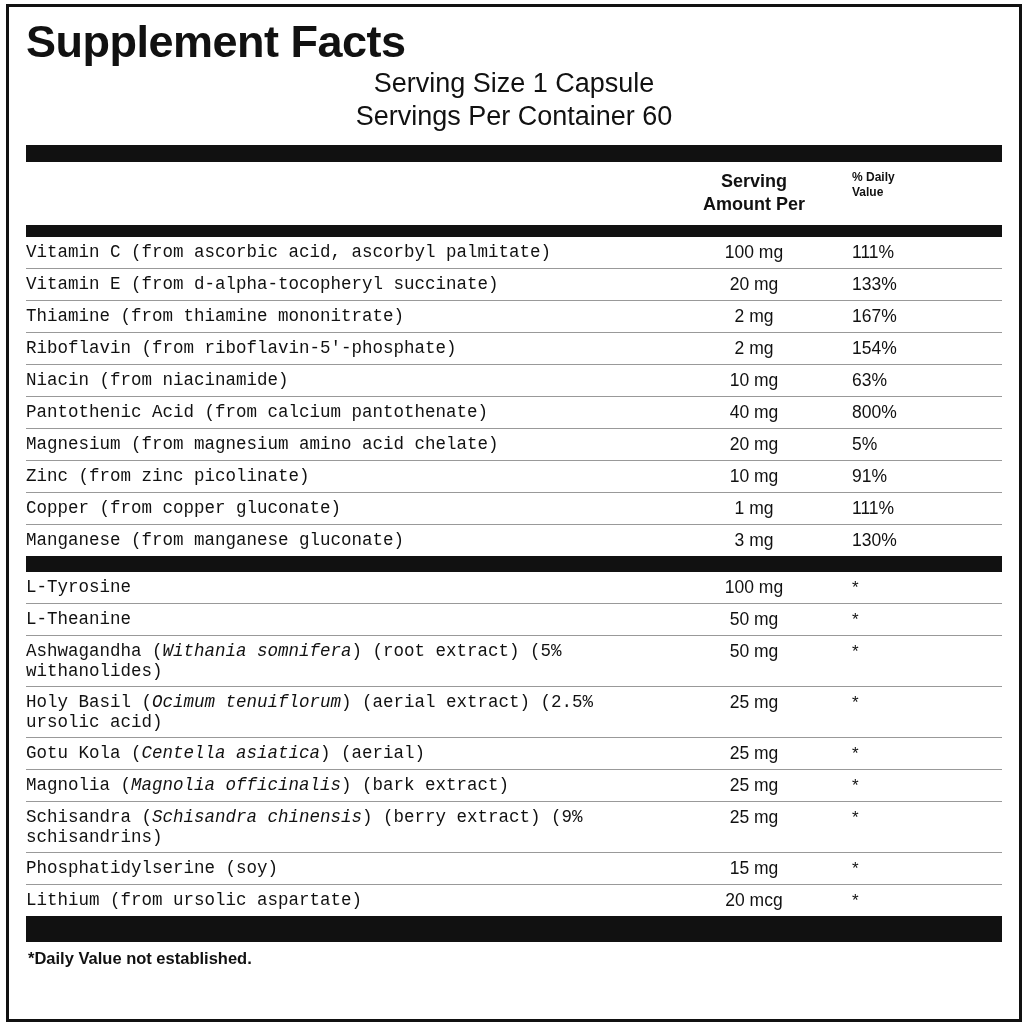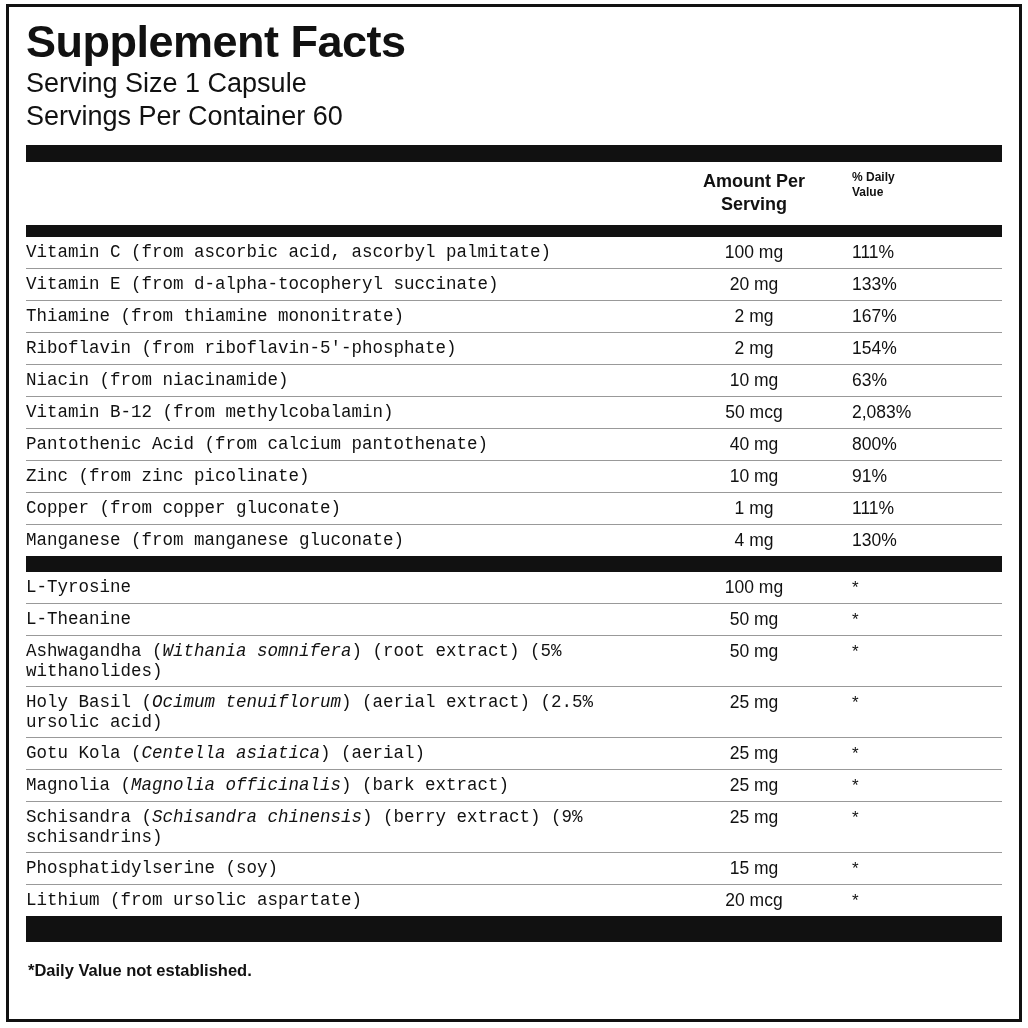--- a/index.html
+++ b/index.html
@@ -36,20 +36,21 @@
     font-size: 45px;
     font-weight: bold;
     letter-spacing: -0.5px;
     line-height: 1.05;
     margin: 4px 0 2px 0;
   }
   .serving-line {
     font-size: 27px;
     line-height: 1.22;
     font-weight: normal;
+    text-align: center;
   }
   .rule-thick {
     height: 17px;
     background: #111111;
     margin-top: 12px;
   }
   .rule-med {
     height: 12px;
     background: #111111;
     margin-top: 4px;
@@ -101,43 +102,42 @@
   }
   .bottom-bar {
     height: 26px;
     background: #111111;
     margin-top: 0px;
   }
   .footnote {
     font-size: 16.5px;
     font-weight: bold;
     padding: 7px 0 0 2px;
-    margin-top: 12px;
   }
   i { font-style: italic; }
   .star { font-size: 17px; }
 </style>
 </head>
 <body>
 
 <div id="panel">
   <div class="label-border"></div>
 
   <div class="inner">
     <div class="title">Supplement Facts</div>
     <div class="serving-line">Serving Size  1 Capsule</div>
     <div class="serving-line">Servings Per Container 60</div>
 
     <div class="rule-thick"></div>
 
     <div class="hdr-row">
       <div class="hdr-spacer"></div>
       <div class="hdr-amount">
+        <div>Serving</div>
         <div>Amount Per</div>
-        <div>Serving</div>
       </div>
       <div class="hdr-dv">
         <div>% Daily</div>
         <div>Value</div>
       </div>
     </div>
 
     <div class="rule-med"></div>
 
     <table class="facts">
@@ -161,42 +161,42 @@
             <td class="nutrient">Riboflavin (from riboflavin-5'-phosphate)</td>
             <td class="amount">2 mg</td>
             <td class="dv">154%</td>
           </tr>
           <tr>
             <td class="nutrient">Niacin (from niacinamide)</td>
             <td class="amount">10 mg</td>
             <td class="dv">63%</td>
           </tr>
           <tr>
-            <td class="nutrient">Vitamin B-12 (from methylcobalamin)</td>
-            <td class="amount">50 mcg</td>
-            <td class="dv">2,083%</td>
-          </tr>
-          <tr>
             <td class="nutrient">Pantothenic Acid (from calcium pantothenate)</td>
             <td class="amount">40 mg</td>
             <td class="dv">800%</td>
           </tr>
           <tr>
+            <td class="nutrient">Magnesium (from magnesium amino acid chelate)</td>
+            <td class="amount">20 mg</td>
+            <td class="dv">5%</td>
+          </tr>
+          <tr>
             <td class="nutrient">Zinc (from zinc picolinate)</td>
             <td class="amount">10 mg</td>
             <td class="dv">91%</td>
           </tr>
           <tr>
             <td class="nutrient">Copper (from copper gluconate)</td>
             <td class="amount">1 mg</td>
             <td class="dv">111%</td>
           </tr>
           <tr class="last-of-block">
             <td class="nutrient">Manganese (from manganese gluconate)</td>
-            <td class="amount">4 mg</td>
+            <td class="amount">3 mg</td>
             <td class="dv">130%</td>
           </tr>
         </tbody>
     </table>
 
     <div class="section-bar"></div>
 
     <table class="facts">
       <tbody id="botanicals-body">
           <tr>

